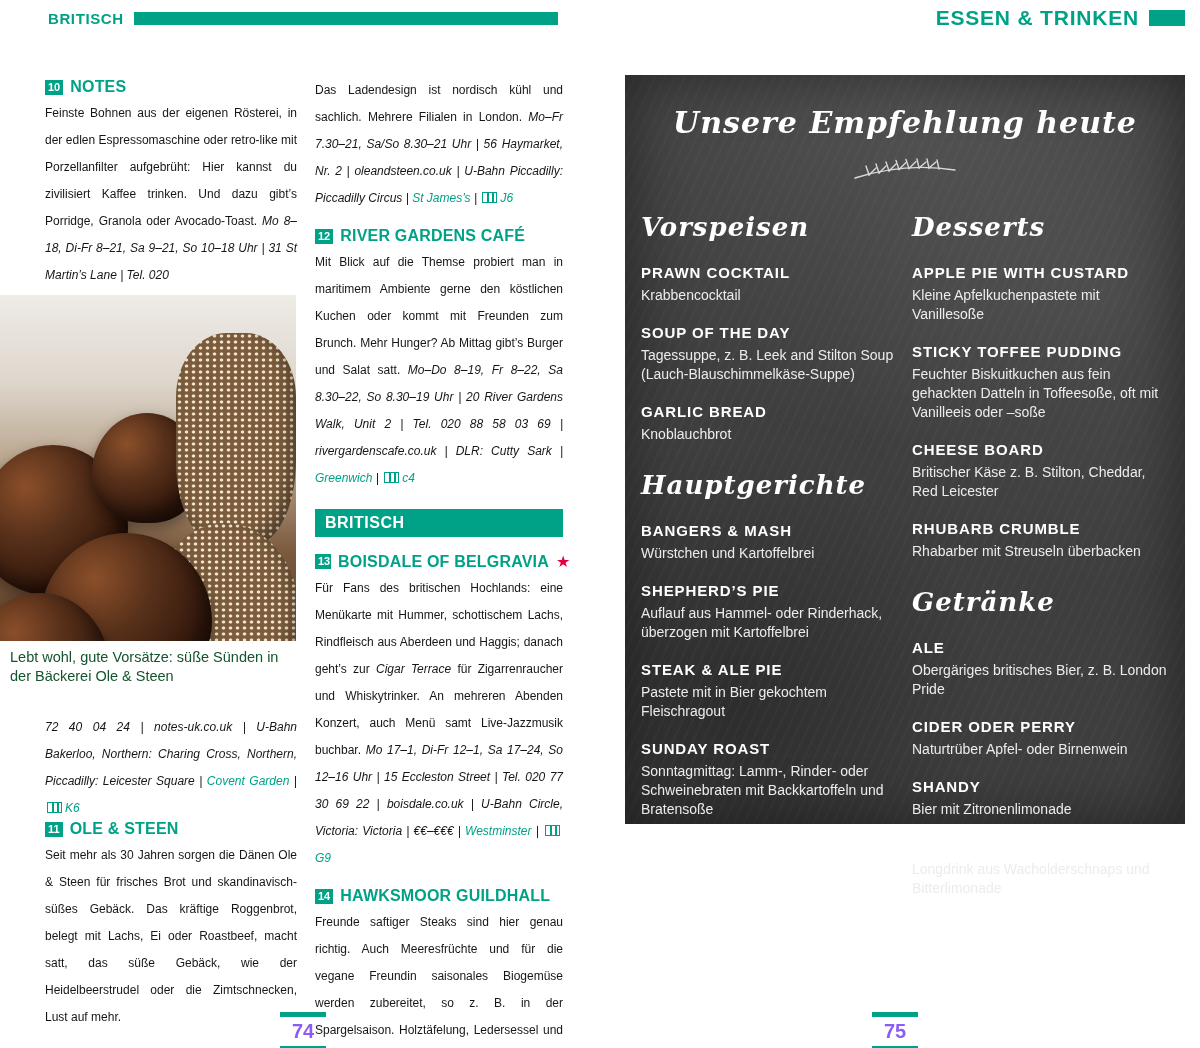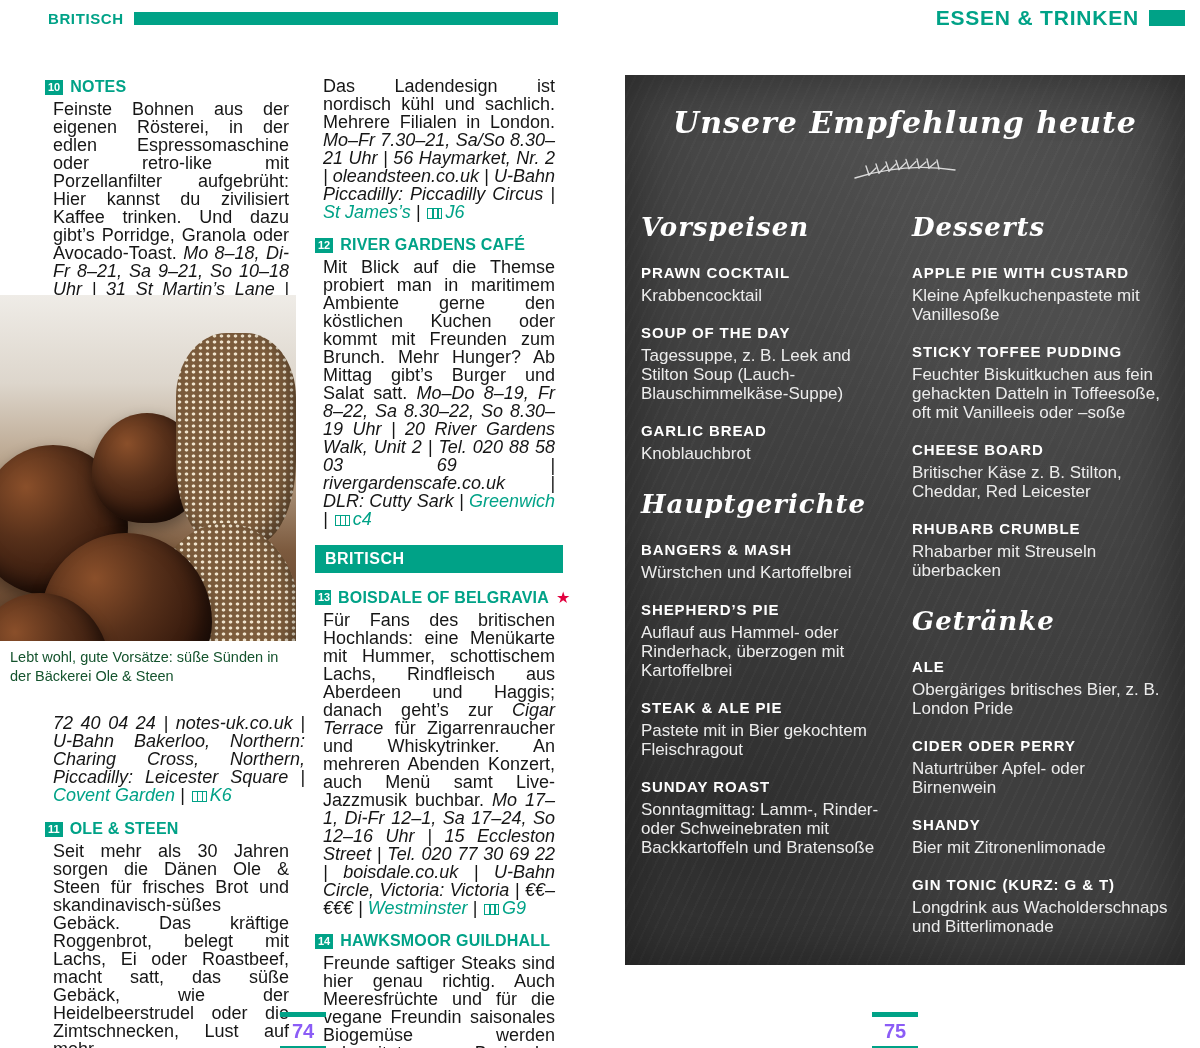--- a/index.html
+++ b/index.html
@@ -26,21 +26,21 @@
   .block{position:absolute;}
   .a10{left:45px;top:78px;width:252px;}
   .a10cont{left:45px;top:712px;width:252px;}
   .a11{left:45px;top:820px;width:252px;}
   .col2{position:absolute;left:315px;top:75px;width:248px;}
   .art-head{display:flex;align-items:center;margin-bottom:4px;}
   .numbox{display:inline-block;min-width:16px;padding:1px 3px;background:var(--green);
     color:#fff;font-weight:bold;font-size:11px;line-height:13px;text-align:center;margin-right:7px;}
   .art-title{color:var(--green);font-weight:bold;font-size:16px;letter-spacing:.2px;white-space:nowrap;}
   .star{color:var(--red);font-size:16px;margin-left:7px;}
-  .body{font-size:18px;line-height:18px;text-align:justify;margin:2px 8px 0;color:var(--ink);}
+  .body{font-size:12px;line-height:27px;text-align:justify;margin:2px 0 0;color:var(--ink);}
   .it{font-style:italic;}
   .green{color:var(--green);}
   .col2 .art-head{margin-top:15px;}
   .banner{background:var(--green);color:#fff;font-weight:bold;font-size:16px;
     letter-spacing:.5px;padding:5px 10px;margin:17px 0 2px;}
   .mapicon{display:inline-block;width:15px;height:11px;border:1.5px solid currentColor;
     position:relative;margin:0 3px 0 2px;vertical-align:-1px;}
   .mapicon::before{content:"";position:absolute;left:4px;top:0;bottom:0;width:1.5px;background:currentColor;}
   .mapicon::after{content:"";position:absolute;left:9px;top:0;bottom:0;width:1.5px;background:currentColor;}
   
@@ -54,39 +54,39 @@
     background-size:7px 6px;box-shadow:inset -6px -8px 16px rgba(0,0,0,.35);}
   .c1{left:-22px;top:150px;width:150px;height:150px;}
   .c2{left:40px;top:238px;width:172px;height:162px;}
   .c3{left:92px;top:118px;width:110px;height:110px;}
   .c4{left:176px;top:38px;width:120px;height:214px;border-radius:42% 42% 38% 38%/30% 30% 40% 40%;}
   .c5{left:150px;top:228px;width:150px;height:172px;}
   .c6{left:-30px;top:298px;width:140px;height:140px;}
   .caption{position:absolute;left:0;right:0;bottom:0;background:#fff;padding:7px 10px 9px;
     font-size:14.5px;line-height:19px;color:#14532d;z-index:3;}
   
-  .board{position:absolute;left:625px;top:75px;width:560px;height:890px;color:#fff;
+  .board{position:absolute;left:625px;top:75px;width:560px;height:749px;color:#fff;
     background:
       repeating-linear-gradient(115deg, rgba(255,255,255,.025) 0 2px, rgba(255,255,255,0) 2px 9px),
       radial-gradient(120% 90% at 50% 0%, rgba(255,255,255,.10), rgba(255,255,255,0) 55%),
       radial-gradient(80% 60% at 18% 85%, rgba(0,0,0,.28), rgba(0,0,0,0) 60%),
       radial-gradient(90% 70% at 85% 30%, rgba(255,255,255,.06), rgba(255,255,255,0) 55%),
       #3e3e3e;
     box-shadow:inset 0 0 60px rgba(0,0,0,.45);}
   .board-title{text-align:center;font-family:"DejaVu Serif", serif;font-style:italic;font-weight:700;
     font-size:30px;letter-spacing:1px;margin:30px 0 4px;}
   .leaf{text-align:center;margin:8px 0 10px;}
   .menu-cols{display:flex;gap:14px;padding:0 16px;}
   .menu-col{flex:1;}
   .script-h{font-family:"DejaVu Serif", serif;font-style:italic;font-weight:700;
     font-size:26px;letter-spacing:1px;margin:12px 0 22px;color:#fff;}
   .menu-section{margin-bottom:26px;}
   .menu-item{margin-bottom:19px;}
   .mi-name{font-size:15px;font-weight:bold;letter-spacing:.9px;margin-bottom:5px;color:#fff;}
-  .mi-desc{font-size:17px;line-height:19px;color:#ececec;}
+  .mi-desc{font-size:14px;line-height:19px;color:#ececec;}
   
   .pagenum{position:absolute;top:1012px;width:46px;display:flex;flex-direction:column;align-items:center;gap:3px;}
   .pn-left{left:280px;}
   .pn-right{left:872px;text-align:right;}
   .pn-bar{width:46px;height:5px;background:var(--green);}
   .pn-num{font-weight:bold;font-size:20px;color:#8b5cf6;}
 </style>
 </head>
 <body>
 

